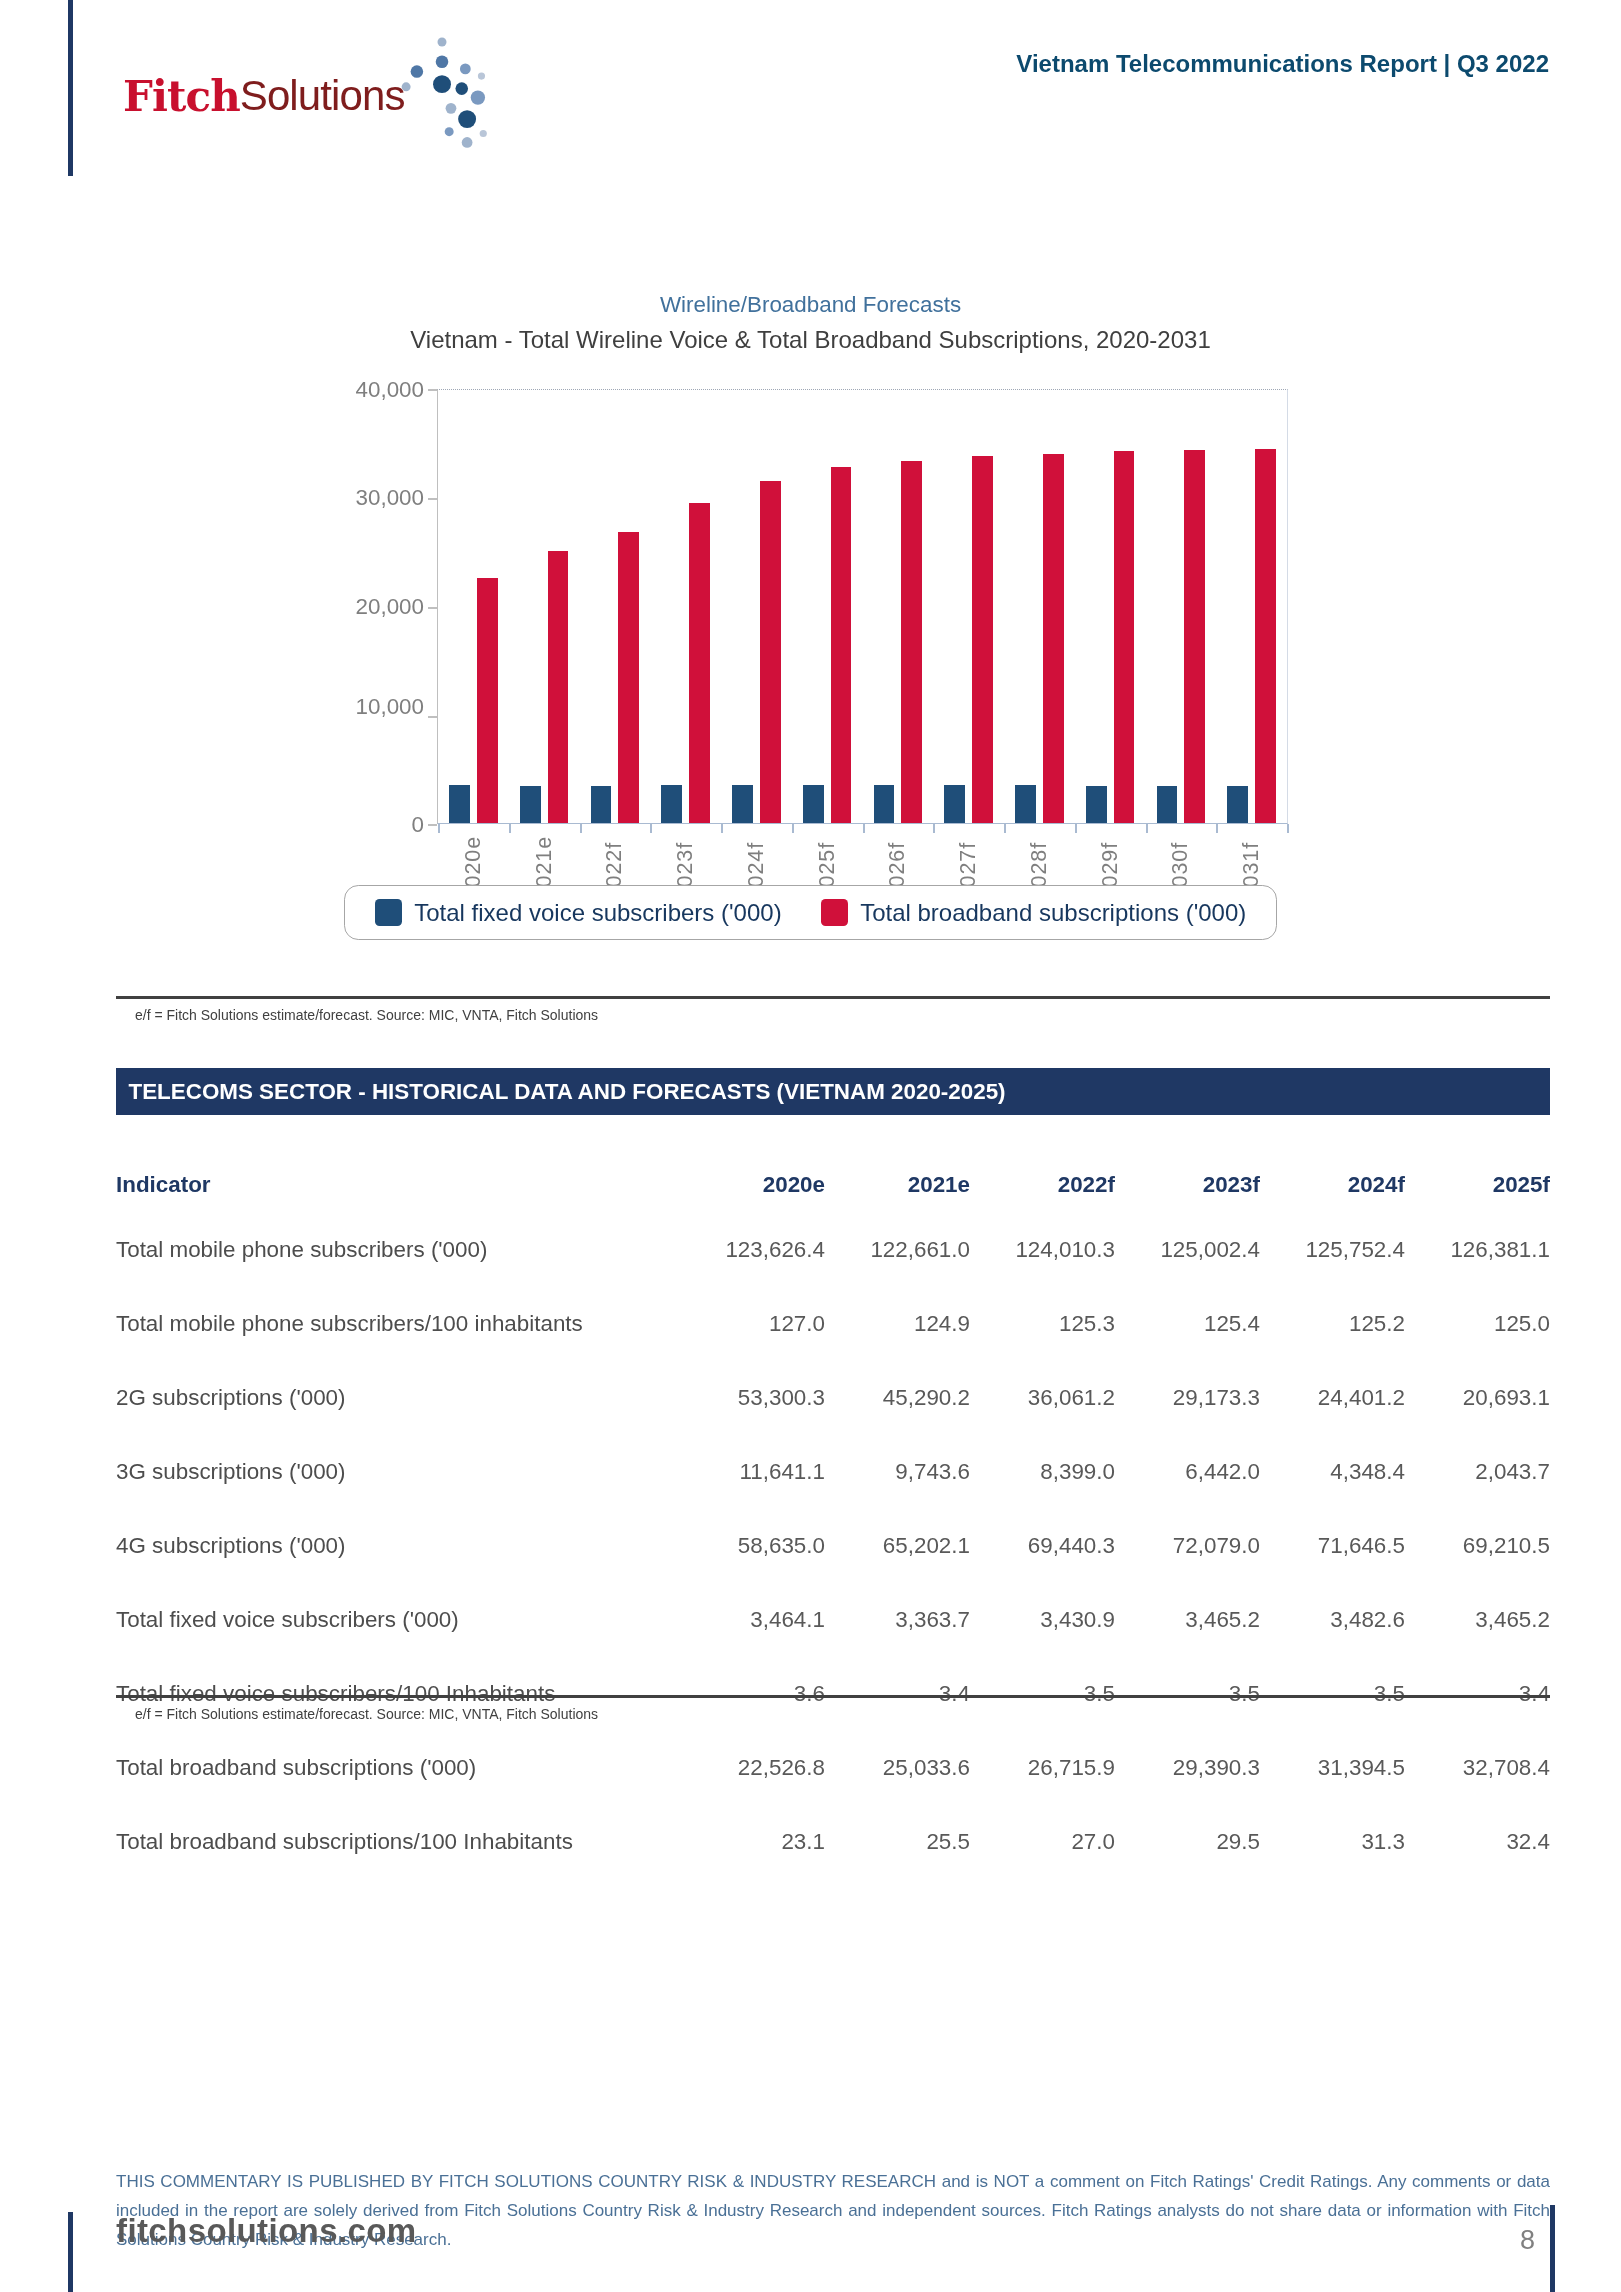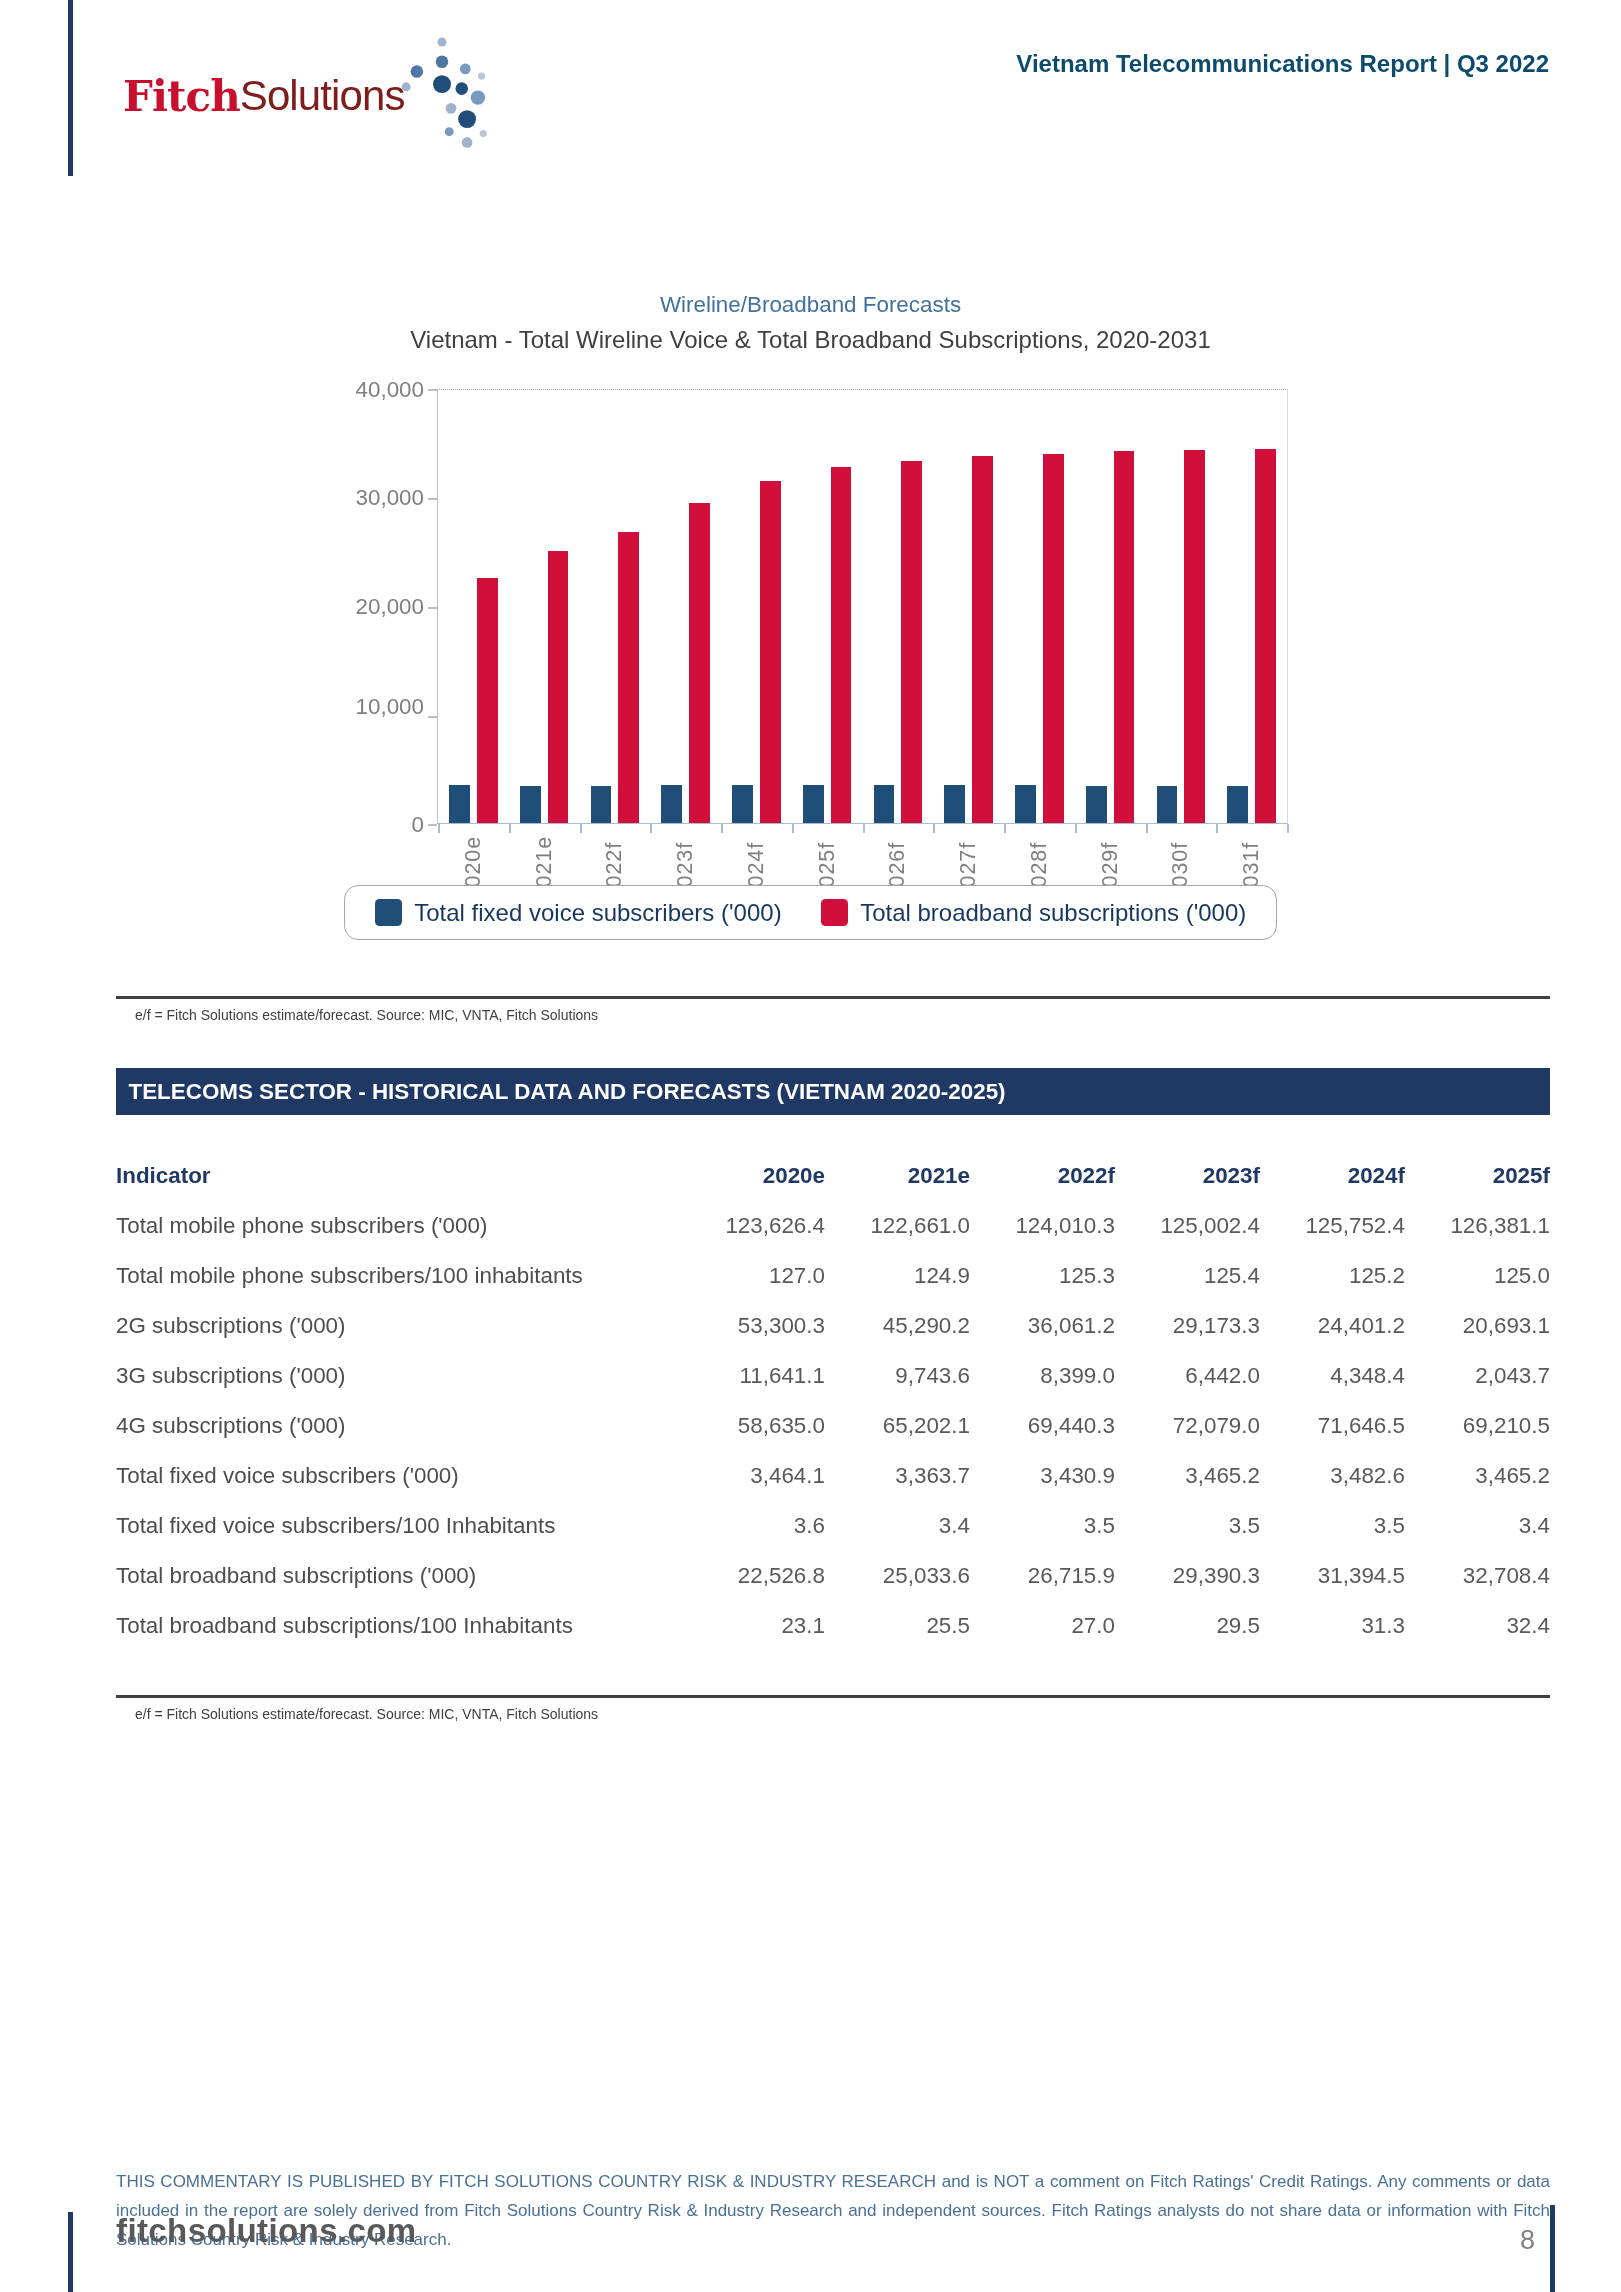--- a/index.html
+++ b/index.html
@@ -46,21 +46,21 @@
   .rule.r1 { top: 996px; }
   .rule.r2 { top: 1695px; }
   .footnote { position: absolute; left: 116px; font-size: 14px; color: #404040; margin-left: 19px; }
   .footnote.f1 { top: 1007px; }
   .footnote.f2 { top: 1706px; }
 
   
   .tbl-banner { position: absolute; left: 116px; top: 1068px; width: 1434px; height: 47px; background: #1F3864;
                 color: #ffffff; font-size: 22.4px; font-weight: 700; line-height: 47px; padding-left: 12.5px; }
   .tbl { position: absolute; left: 116px; top: 1148px; width: 1434px; }
-  .t-row { display: flex; align-items: flex-end; height: 50px; }
+  .t-row { display: flex; align-items: flex-start; height: 50px; margin-top: 24px; }
   .t-row.head { height: 41px; font-weight: 700; color: #1F3864; }
   .t-ind { flex: 1; font-size: 22.4px; text-align: left; }
   .t-col { width: 145px; font-size: 22.4px; text-align: right; }
   .t-row.body .t-ind { color: #4D4D4D; }
   .t-row.body .t-col { color: #595959; }
 
   
   .disclaimer { position: absolute; left: 116px; top: 2167px; width: 1434px; font-size: 17px; line-height: 1.72;
                 color: #4A7096; text-align: justify; }
   .website { position: absolute; left: 116px; top: 2212px; font-size: 33px; font-weight: 700; color: #595959; letter-spacing: 0.4px; }

